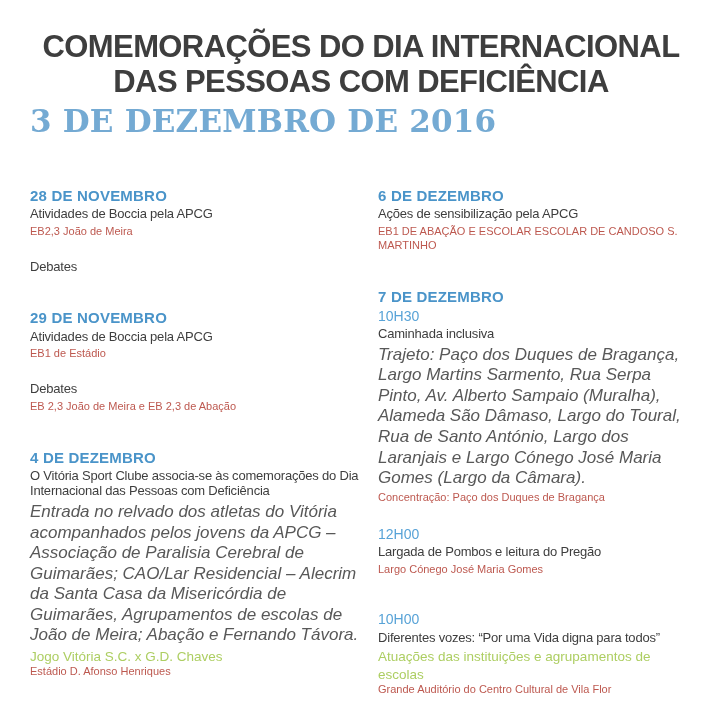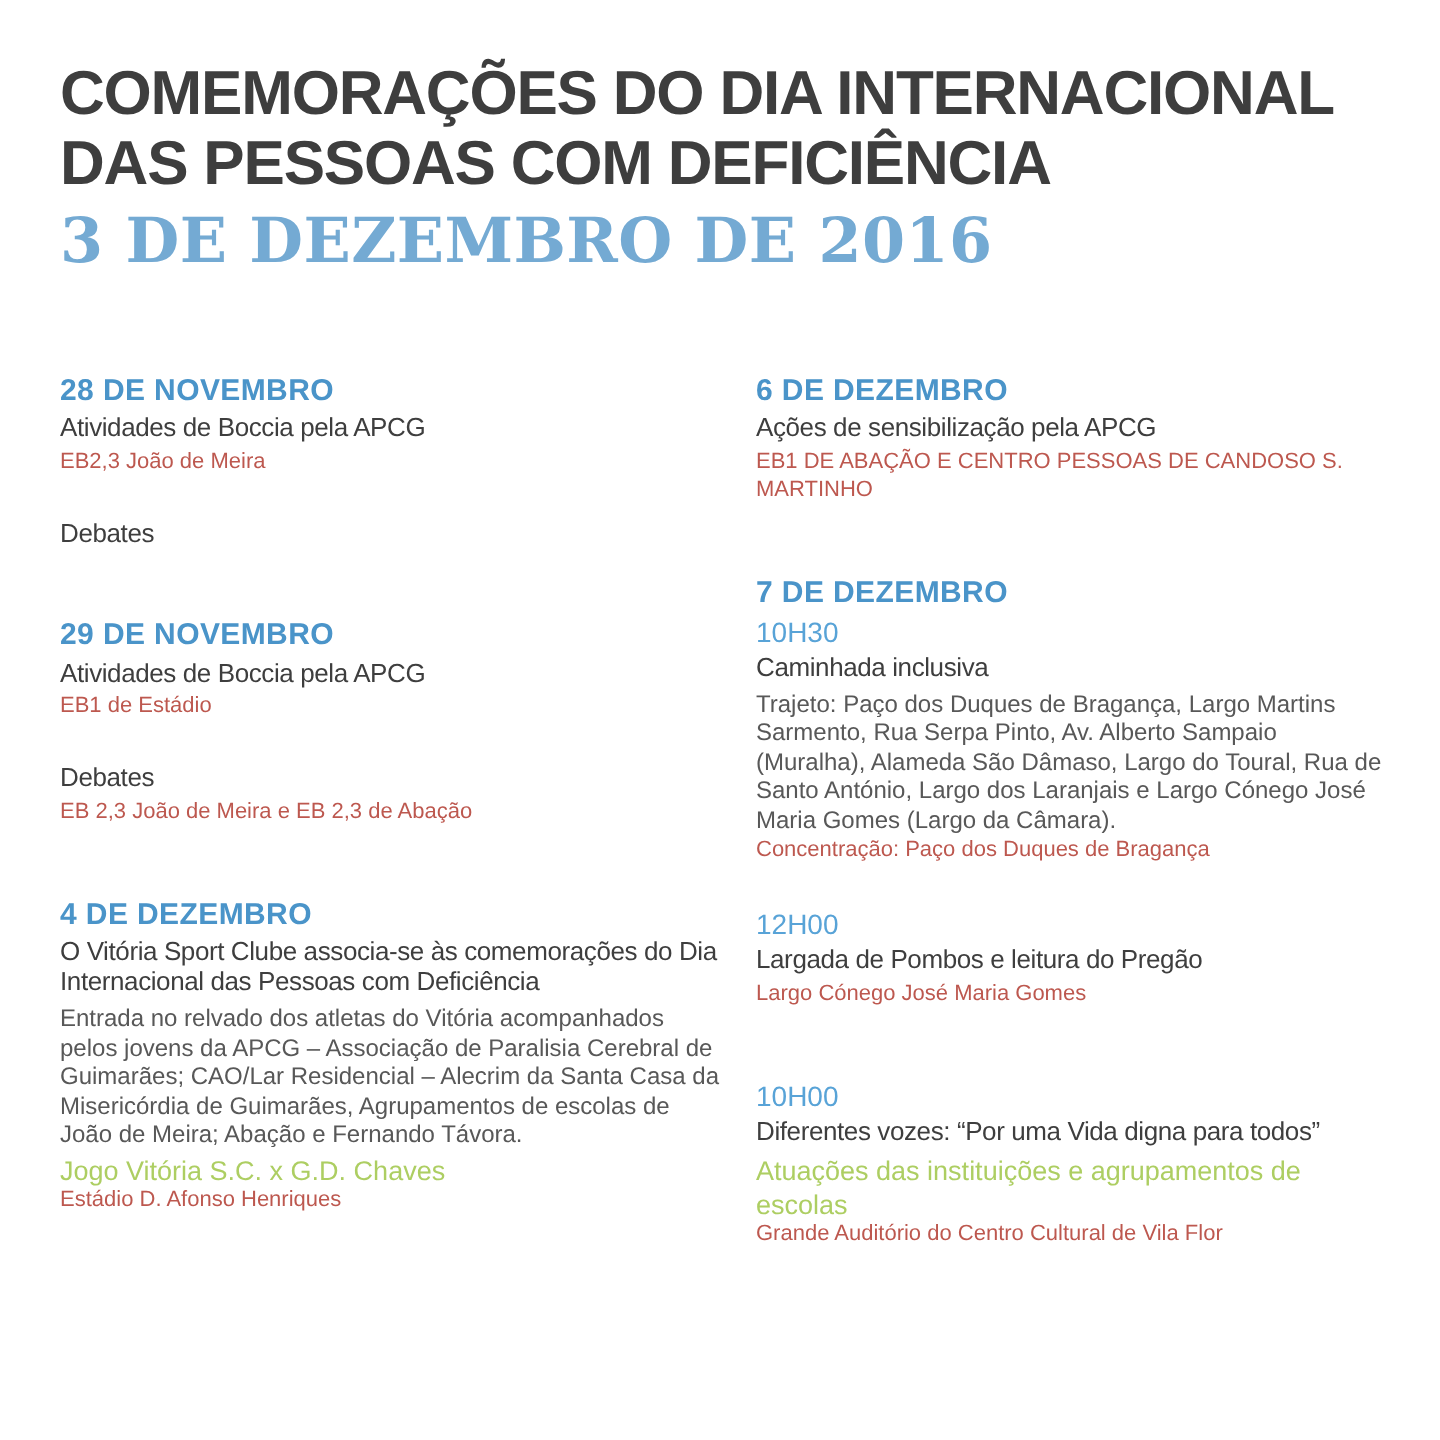--- a/index.html
+++ b/index.html
@@ -15,20 +15,21 @@
     width: 720px; height: 720px;
     padding: 30px 28px 0 30px;
   }
   
   .title {
     font-size: 31px;
     font-weight: bold;
     line-height: 1.12;
     letter-spacing: -0.6px;
     color: var(--c-title, #3e3e3e);
+    text-align: center;
   }
   .subtitle {
     font-family: "DejaVu Serif", serif;
     font-size: 31px;
     font-weight: 700;
     line-height: 1.1;
     margin-top: 5px;
     letter-spacing: 0.2px;
     color: var(--c-subtitle, #74aad3);
   }
@@ -65,23 +66,24 @@
     color: var(--c-title, #3e3e3e);
     margin-bottom: 3px;
   }
   .b-loc {
     color: var(--c-red, #bd584f);
     font-size: 11px;
     line-height: 1.27;
   }
   .b-body {
     color: var(--c-body, #585858);
-    font-size: 12px;
+    font-size: 17px;
     line-height: 1.21;
     margin-bottom: 2px;
+    font-style: italic;
   }
   .b-green {
     color: var(--c-green, #adce62);
     font-size: 13.5px;
     line-height: 1.27;
   }
 </style>
 </head>
 <body style="--c-title: #3E3E3E; --c-subtitle: #74AAD3; --c-date: #4A94C9; --c-time: #58A3D7; --c-red: #BD584F; --c-green: #ADCE62; --c-body: #585858;">
 
@@ -123,21 +125,21 @@
             <div class="b-green">Jogo Vitória S.C. x G.D. Chaves</div>
             <div class="b-loc">Estádio D. Afonso Henriques</div>
           </div>
         </div>
       </div>
     <div class="col col-right" id="col-right">
         <div class="event-section">
           <div class="b-date">6 DE DEZEMBRO</div>
           <div class="event">
             <div class="b-title">Ações de sensibilização pela APCG</div>
-            <div class="b-loc">EB1 DE ABAÇÃO E CENTRO PESSOAS DE CANDOSO S. MARTINHO</div>
+            <div class="b-loc">EB1 DE ABAÇÃO E ESCOLAR ESCOLAR DE CANDOSO S. MARTINHO</div>
           </div>
         </div>
         <div class="event-section">
           <div class="b-date">7 DE DEZEMBRO</div>
           <div class="event">
             <div class="b-time">10H30</div>
             <div class="b-title">Caminhada inclusiva</div>
             <div class="b-body">Trajeto: Paço dos Duques de Bragança, Largo Martins Sarmento, Rua Serpa Pinto, Av. Alberto Sampaio (Muralha), Alameda São Dâmaso, Largo do Toural, Rua de Santo António, Largo dos Laranjais e Largo Cónego José Maria Gomes (Largo da Câmara).</div>
             <div class="b-loc">Concentração: Paço dos Duques de Bragança</div>
           </div>

